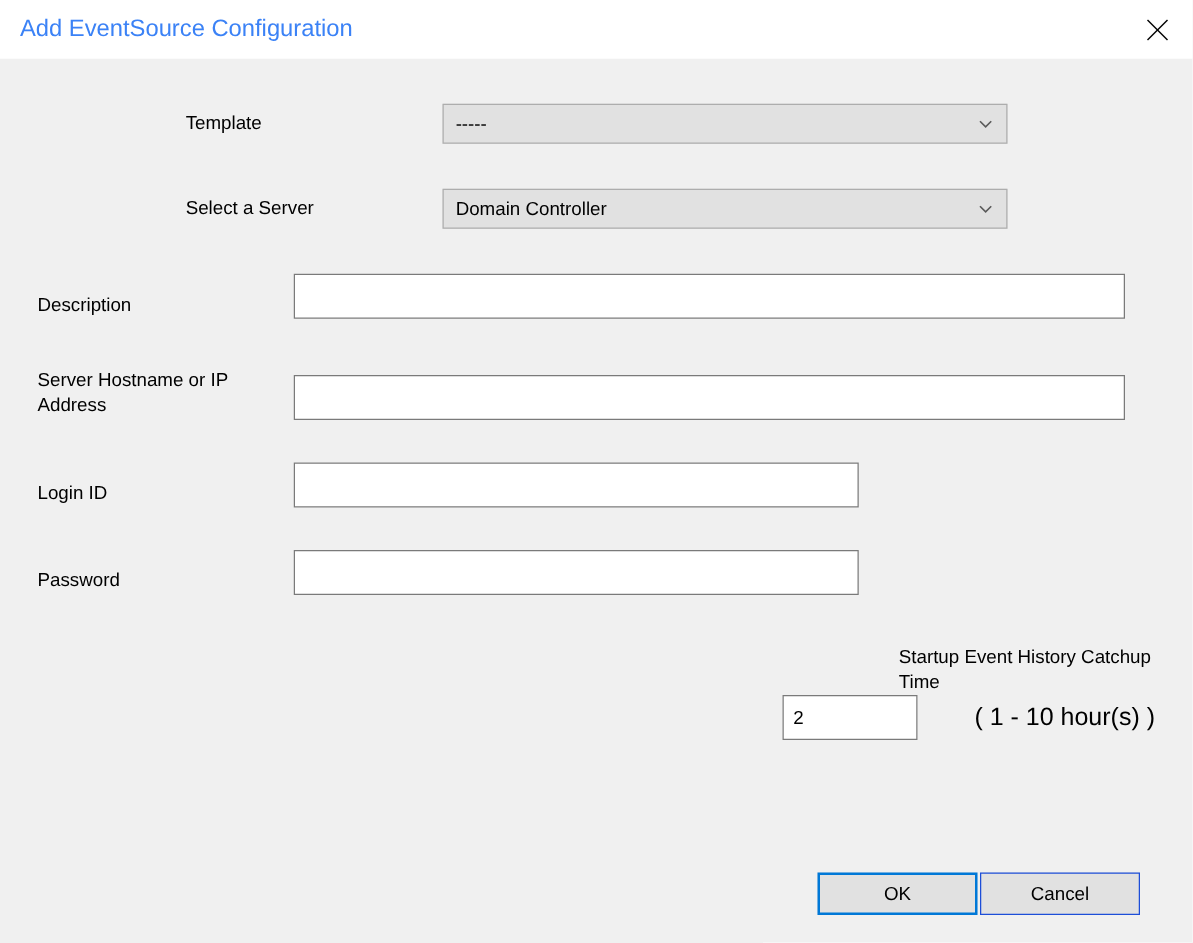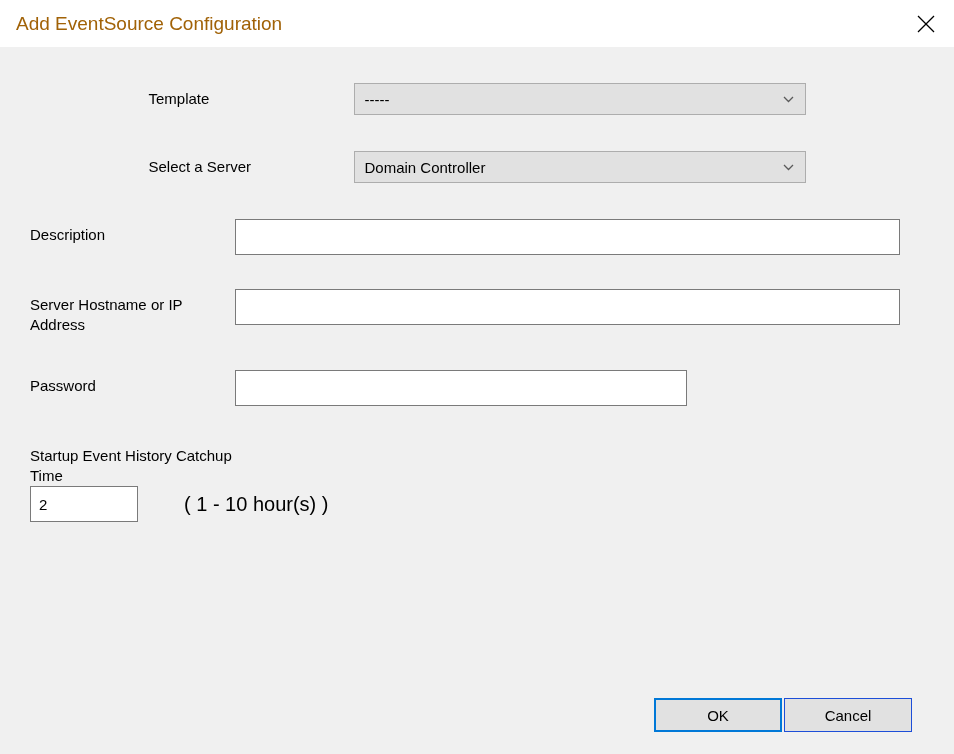--- a/index.html
+++ b/index.html
@@ -18,21 +18,21 @@
     .titlebar {
       height: 47px;
       background: #ffffff;
       display: flex;
       align-items: center;
       justify-content: space-between;
       padding: 0 12px 0 12px;
     }
     .titlebar-title {
       font-size: 19px;
-      color: #a16207;
+      color: #3b82f6;
       padding-left: 4px;
     }
     .close-icon {
       width: 20px;
       height: 20px;
       cursor: pointer;
       display: flex;
       align-items: center;
       justify-content: center;
       margin-right: 6px;
@@ -46,21 +46,21 @@
       height: 707px;
       padding: 36px 30px 22px 30px;
       display: flex;
       flex-direction: column;
     }
     .form-area {
       flex: 1;
     }
     .form-row {
       display: flex;
-      align-items: flex-start;
+      align-items: flex-end;
       margin-bottom: 34px;
     }
     .form-row.dropdown-row {
       margin-bottom: 36px;
       align-items: center;
       justify-content: center;
     }
     .form-row.tight {
       margin-bottom: 40px;
       flex-direction: column;
@@ -193,20 +193,24 @@
     <div class="form-row">
       <div class="form-label">Description</div>
       <input type="text" class="text-input full" value="" style="">
     </div>
 
     <div class="form-row">
       <div class="form-label">Server Hostname or IP Address</div>
       <input type="text" class="text-input full" value="" style="">
     </div>
 
+    <div class="form-row">
+      <div class="form-label">Login ID</div>
+      <input type="text" class="text-input medium" value="" style="">
+    </div>
 
     <div class="form-row">
       <div class="form-label">Password</div>
       <input type="password" class="text-input medium" value="" style="">
     </div>
 
     <div class="form-row tight">
       <div class="form-label">Startup Event History Catchup Time</div>
       <div class="catchup-row">
         <input type="text" class="text-input small" value="2" style="">

